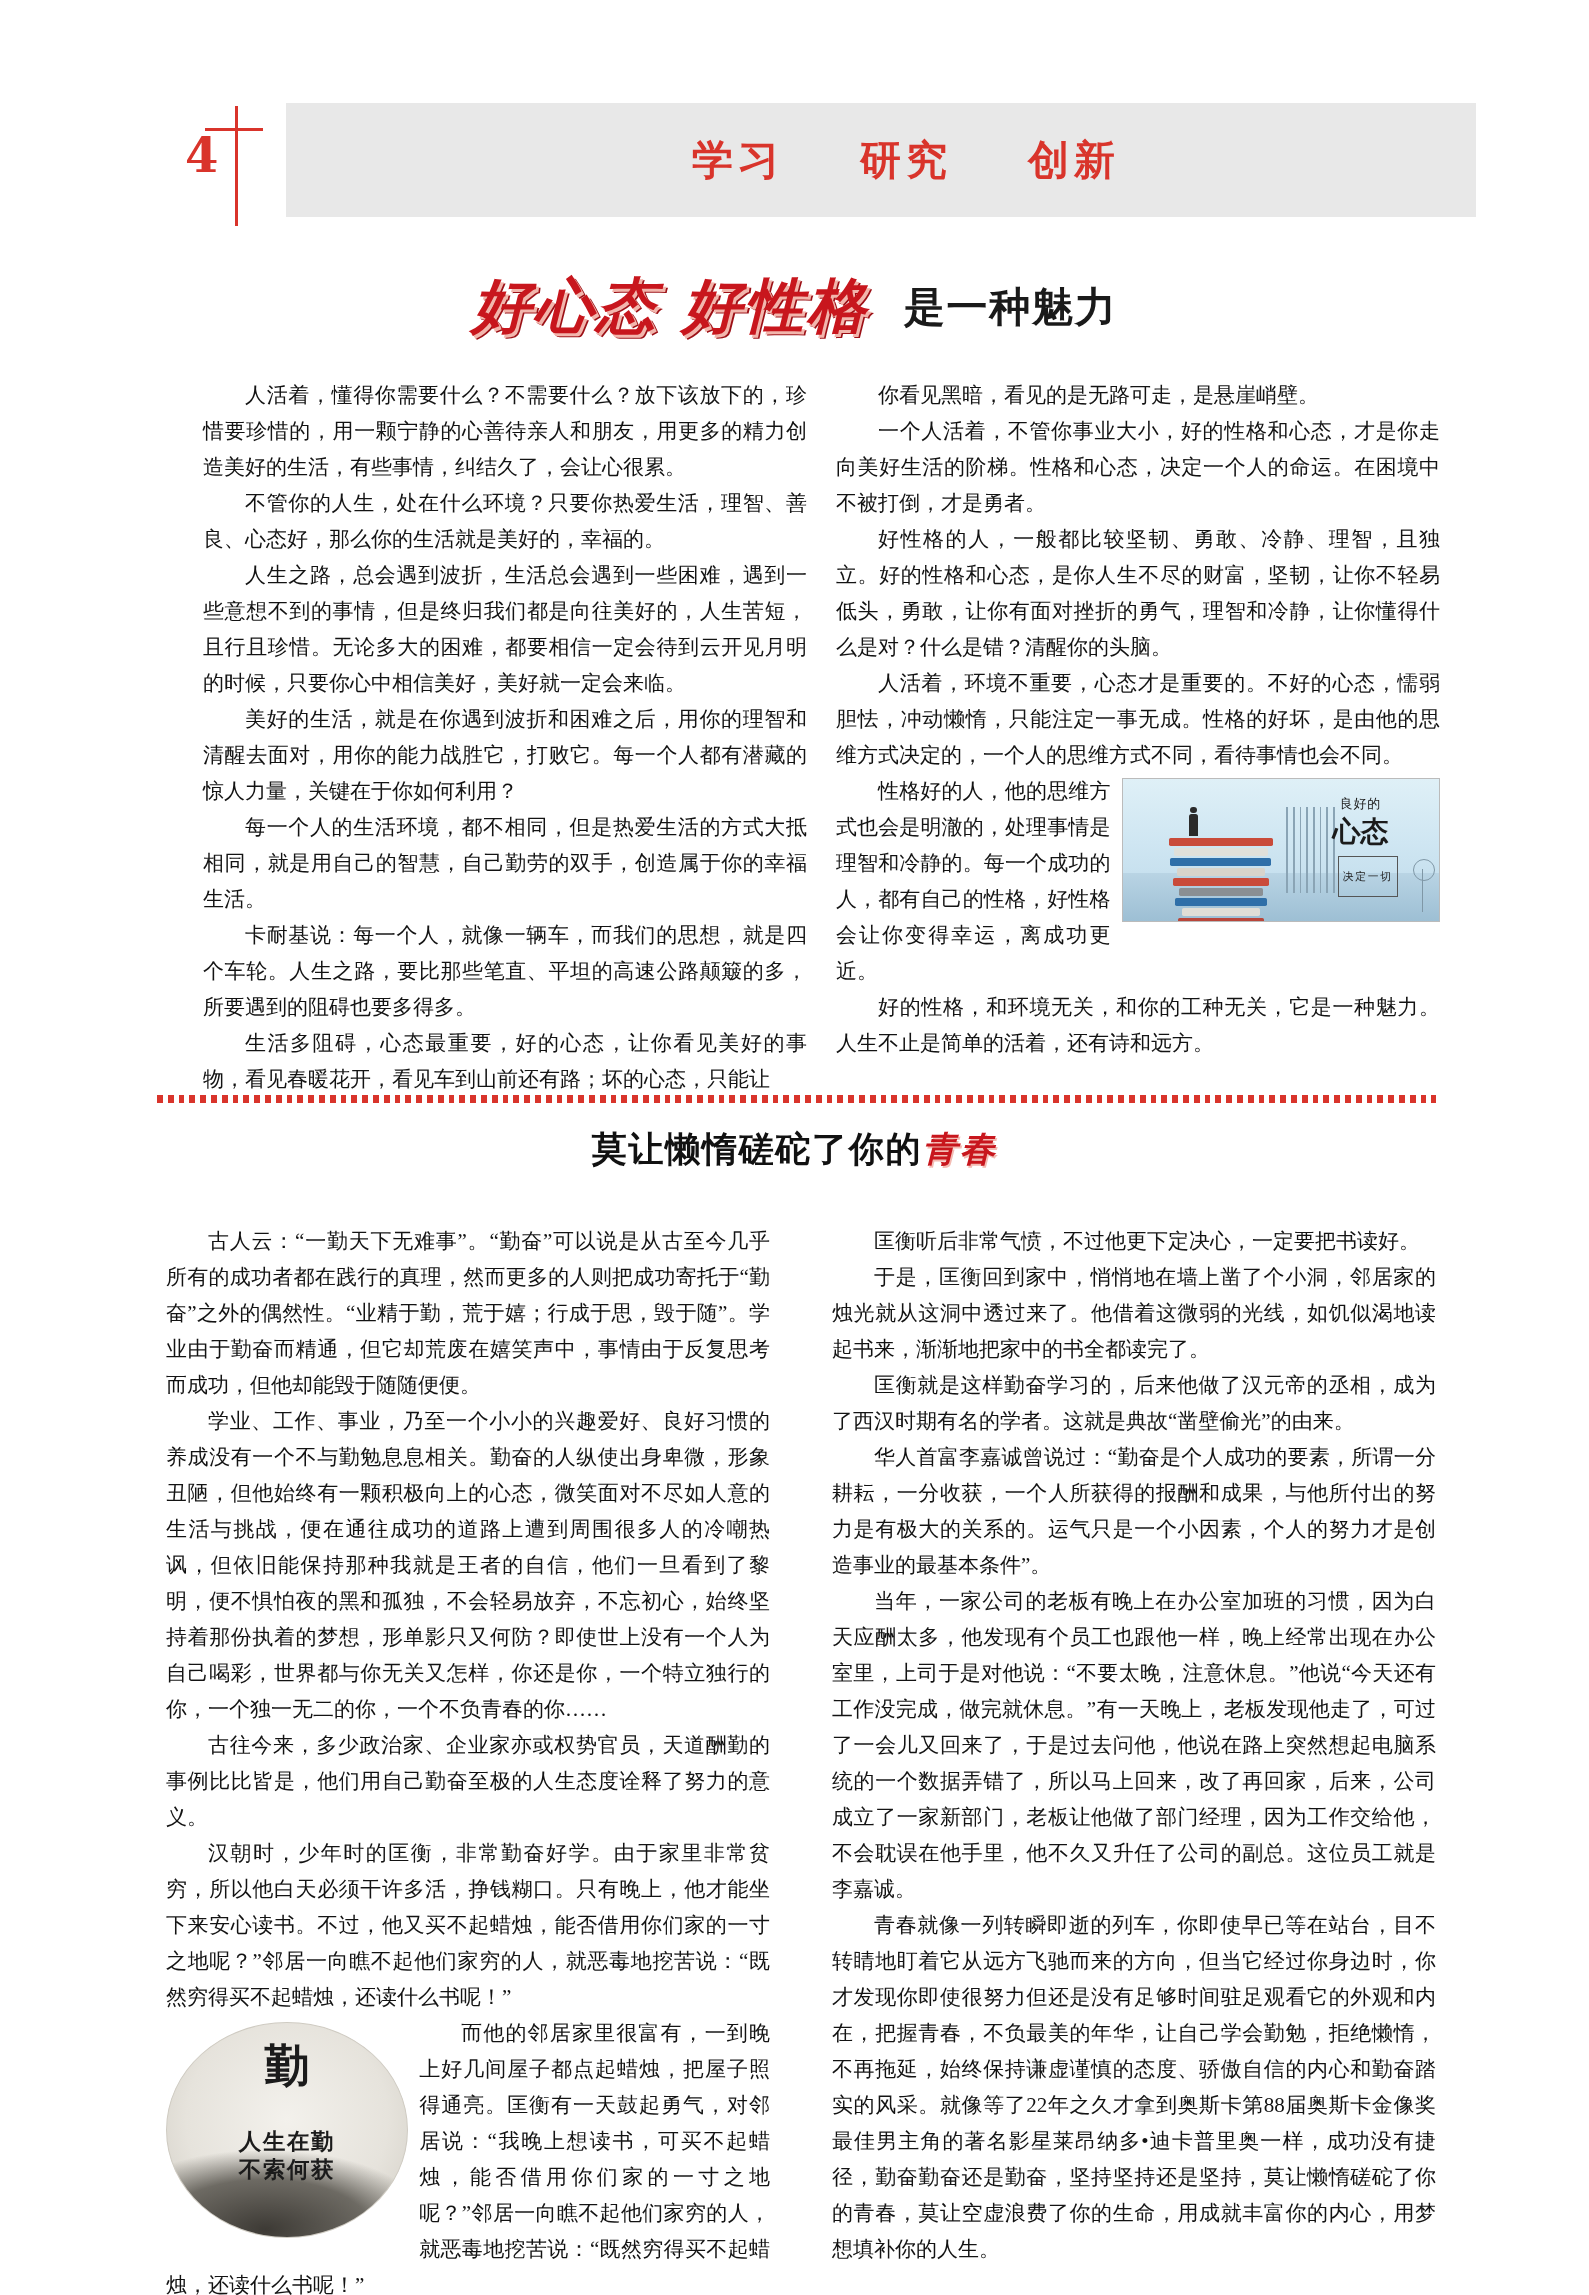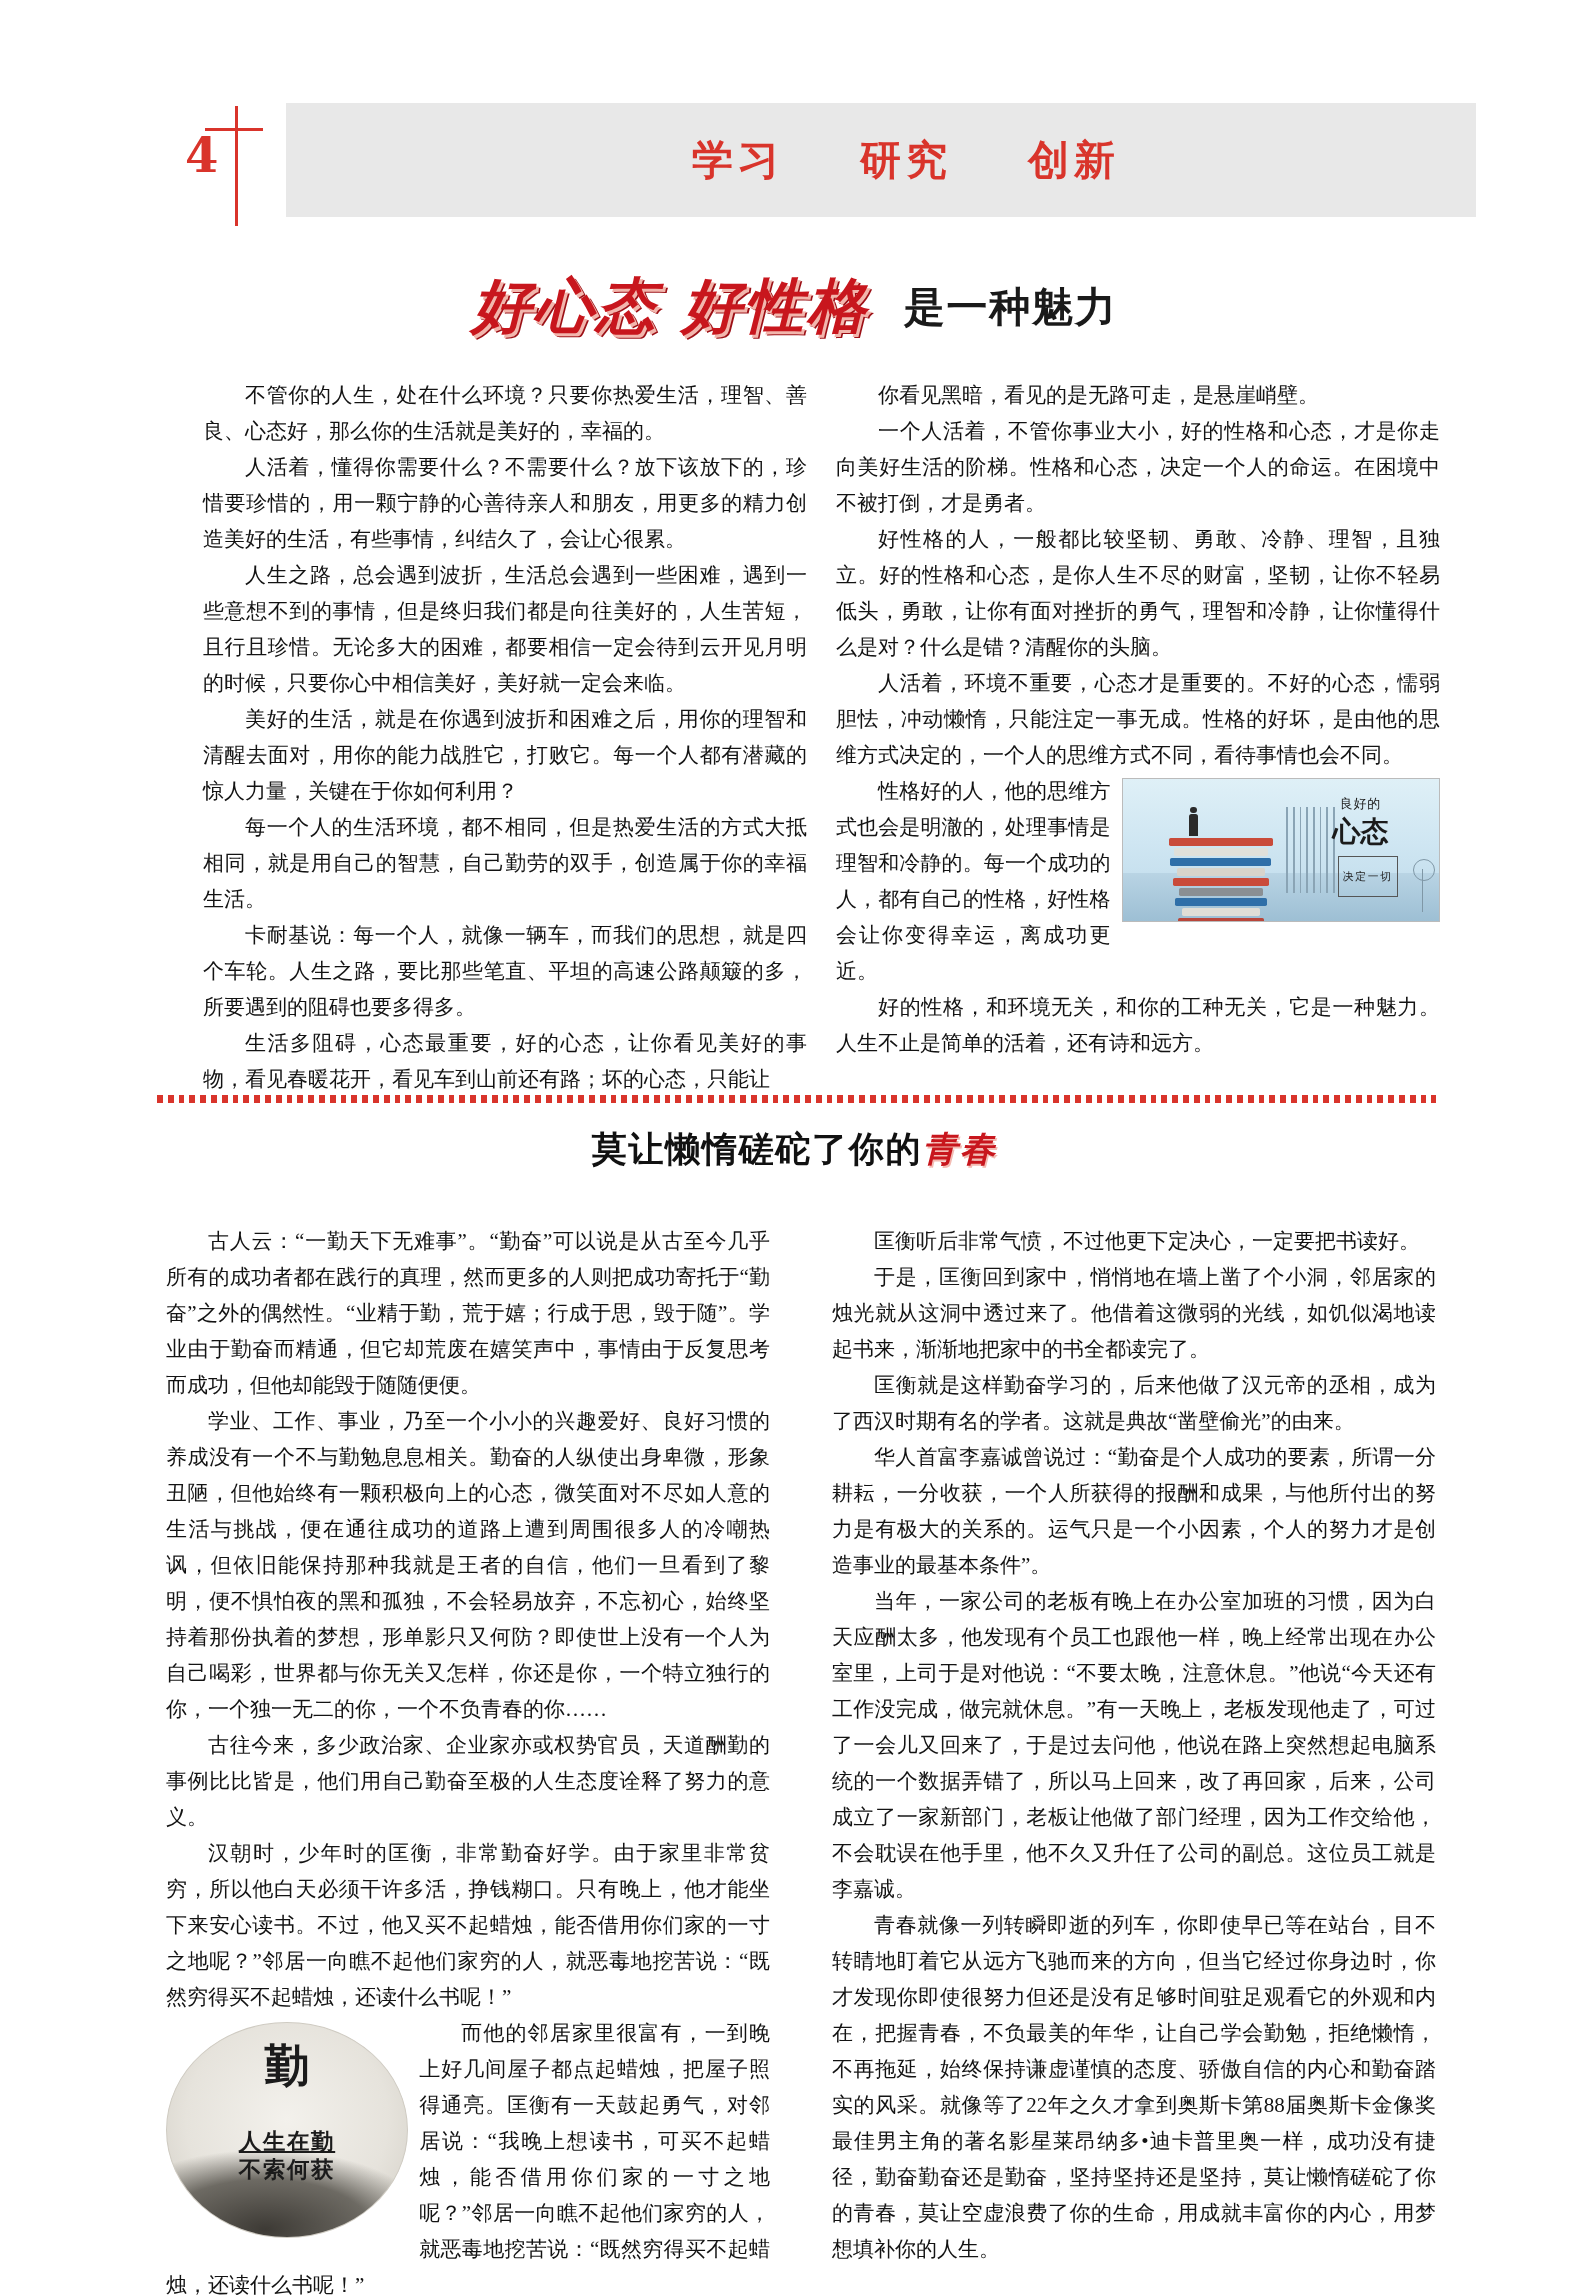--- a/index.html
+++ b/index.html
@@ -318,21 +318,21 @@
     position: absolute;
     left: 50%;
     transform: translateX(-50%);
     font-family: "DejaVu Sans", sans-serif;
     font-size: 22.4px;
     font-weight: bold;
     color: #1b1b1b;
     white-space: nowrap;
     letter-spacing: 1.7px;
   }
-  .qin .line1 { top: 47%; text-decoration: underline; }
+  .qin .line1 { top: 47%; }
   .qin .line2 { top: 60%; }
 </style>
 </head>
 <body>
 
 <div class="page">
 
   <div class="folio-wrap">
     <div class="folio-num">4</div>
     <div class="folio-vline"></div>
@@ -347,22 +347,22 @@
     </div>
   </div>
 
   <div class="headline-1">
     <span class="h1-red">好心态  好性格</span>
     <span class="h1-gap"></span>
     <span class="h1-black">是一种魅力</span>
   </div>
 
   <div class="a1-col left">
+    <p>人活着，懂得你需要什么？不需要什么？放下该放下的，珍惜要珍惜的，用一颗宁静的心善待亲人和朋友，用更多的精力创造美好的生活，有些事情，纠结久了，会让心很累。</p>
     <p>不管你的人生，处在什么环境？只要你热爱生活，理智、善良、心态好，那么你的生活就是美好的，幸福的。</p>
-    <p>人活着，懂得你需要什么？不需要什么？放下该放下的，珍惜要珍惜的，用一颗宁静的心善待亲人和朋友，用更多的精力创造美好的生活，有些事情，纠结久了，会让心很累。</p>
     <p>人生之路，总会遇到波折，生活总会遇到一些困难，遇到一些意想不到的事情，但是终归我们都是向往美好的，人生苦短，且行且珍惜。无论多大的困难，都要相信一定会待到云开见月明的时候，只要你心中相信美好，美好就一定会来临。</p>
     <p>美好的生活，就是在你遇到波折和困难之后，用你的理智和清醒去面对，用你的能力战胜它，打败它。每一个人都有潜藏的惊人力量，关键在于你如何利用？</p>
     <p>每一个人的生活环境，都不相同，但是热爱生活的方式大抵相同，就是用自己的智慧，自己勤劳的双手，创造属于你的幸福生活。</p>
     <p>卡耐基说：每一个人，就像一辆车，而我们的思想，就是四个车轮。人生之路，要比那些笔直、平坦的高速公路颠簸的多，所要遇到的阻碍也要多得多。</p>
     <p>生活多阻碍，心态最重要，好的心态，让你看见美好的事物，看见春暖花开，看见车到山前还有路；坏的心态，只能让</p>
   </div>
 
   <div class="a1-col right">
     <p>你看见黑暗，看见的是无路可走，是悬崖峭壁。</p>
     <p>一个人活着，不管你事业大小，好的性格和心态，才是你走向美好生活的阶梯。性格和心态，决定一个人的命运。在困境中不被打倒，才是勇者。</p>

